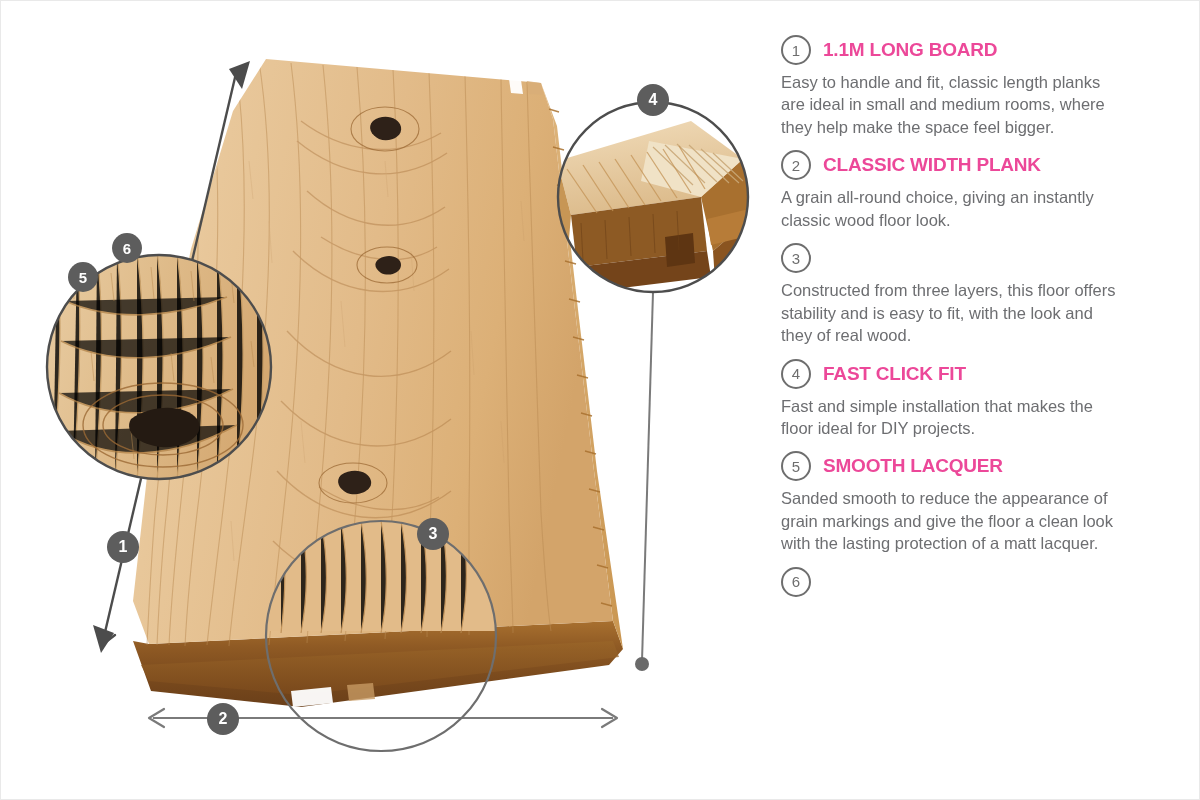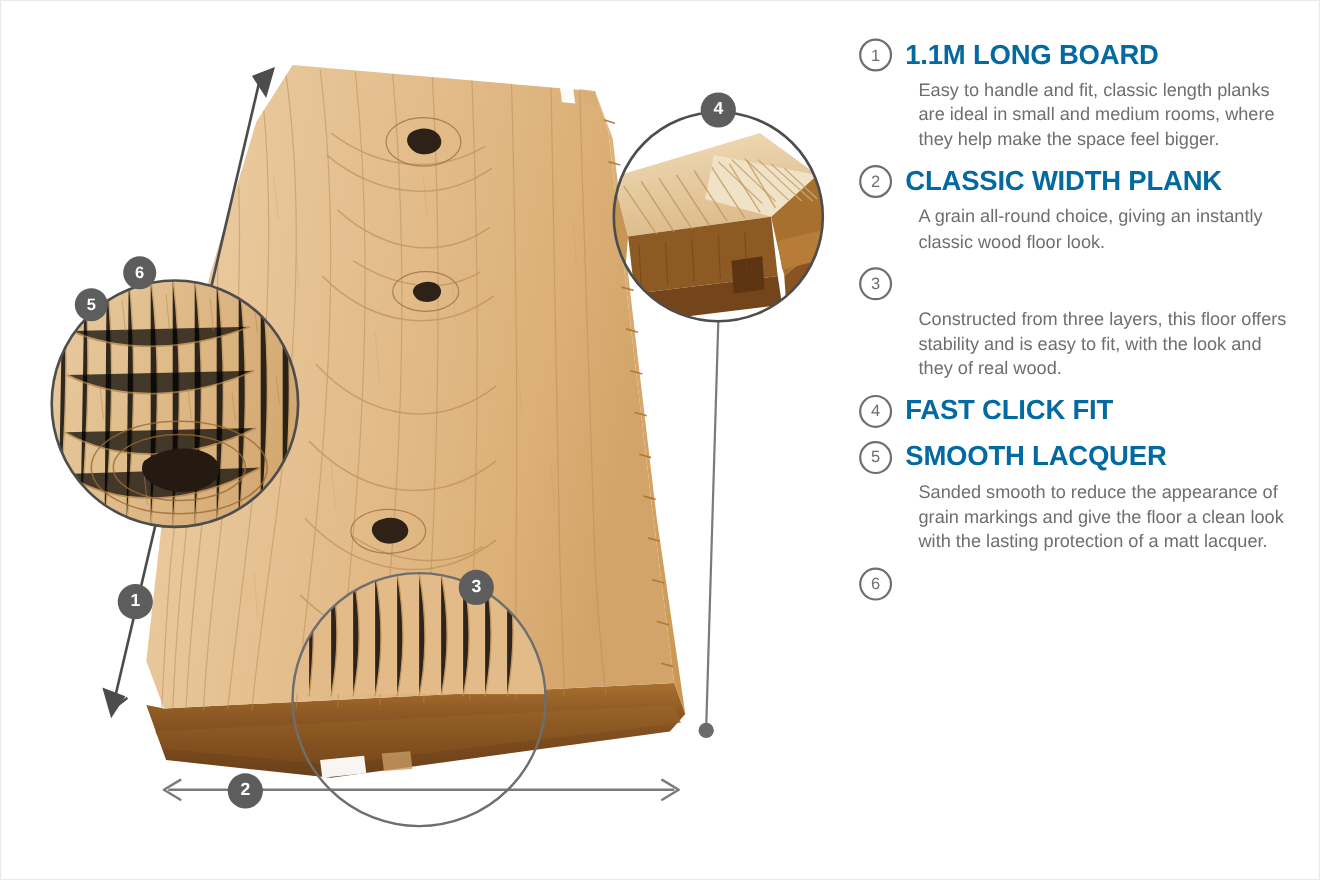--- a/index.html
+++ b/index.html
@@ -71,29 +71,28 @@
     color: #6e6e6e;
     font-size: 15px;
     font-weight: normal;
     display: flex;
     align-items: center;
     justify-content: center;
     line-height: 1;
     background: #ffffff;
   }
   .feature-title {
-    color: #0369a1;
-    font-size: 25px;
+    color: #ec4899;
+    font-size: 19px;
     font-weight: bold;
     letter-spacing: -0.2px;
     text-transform: uppercase;
     white-space: nowrap;
   }
   .feature-body {
-    margin-left: 54px;
     color: #6d6e71;
     font-size: 16.5px;
     line-height: 1.36;
     max-width: 340px;
   }
 </style>
 </head>
 <body>
 
 <div id="canvas">
@@ -362,20 +361,21 @@
         <span class="num-circle">3</span>
       </div>
       <p class="feature-body">Constructed from three layers, this floor offers stability and is easy to fit, with the look and they of real wood.</p>
     </div>
 
     <div class="feature">
       <div class="feature-head">
         <span class="num-circle">4</span>
         <span class="feature-title">FAST CLICK FIT</span>
       </div>
+      <p class="feature-body">Fast and simple installation that makes the floor ideal for DIY projects.</p>
     </div>
 
     <div class="feature">
       <div class="feature-head">
         <span class="num-circle">5</span>
         <span class="feature-title">SMOOTH LACQUER</span>
       </div>
       <p class="feature-body">Sanded smooth to reduce the appearance of grain markings and give the floor a clean look with the lasting protection of a matt lacquer.</p>
     </div>
 

